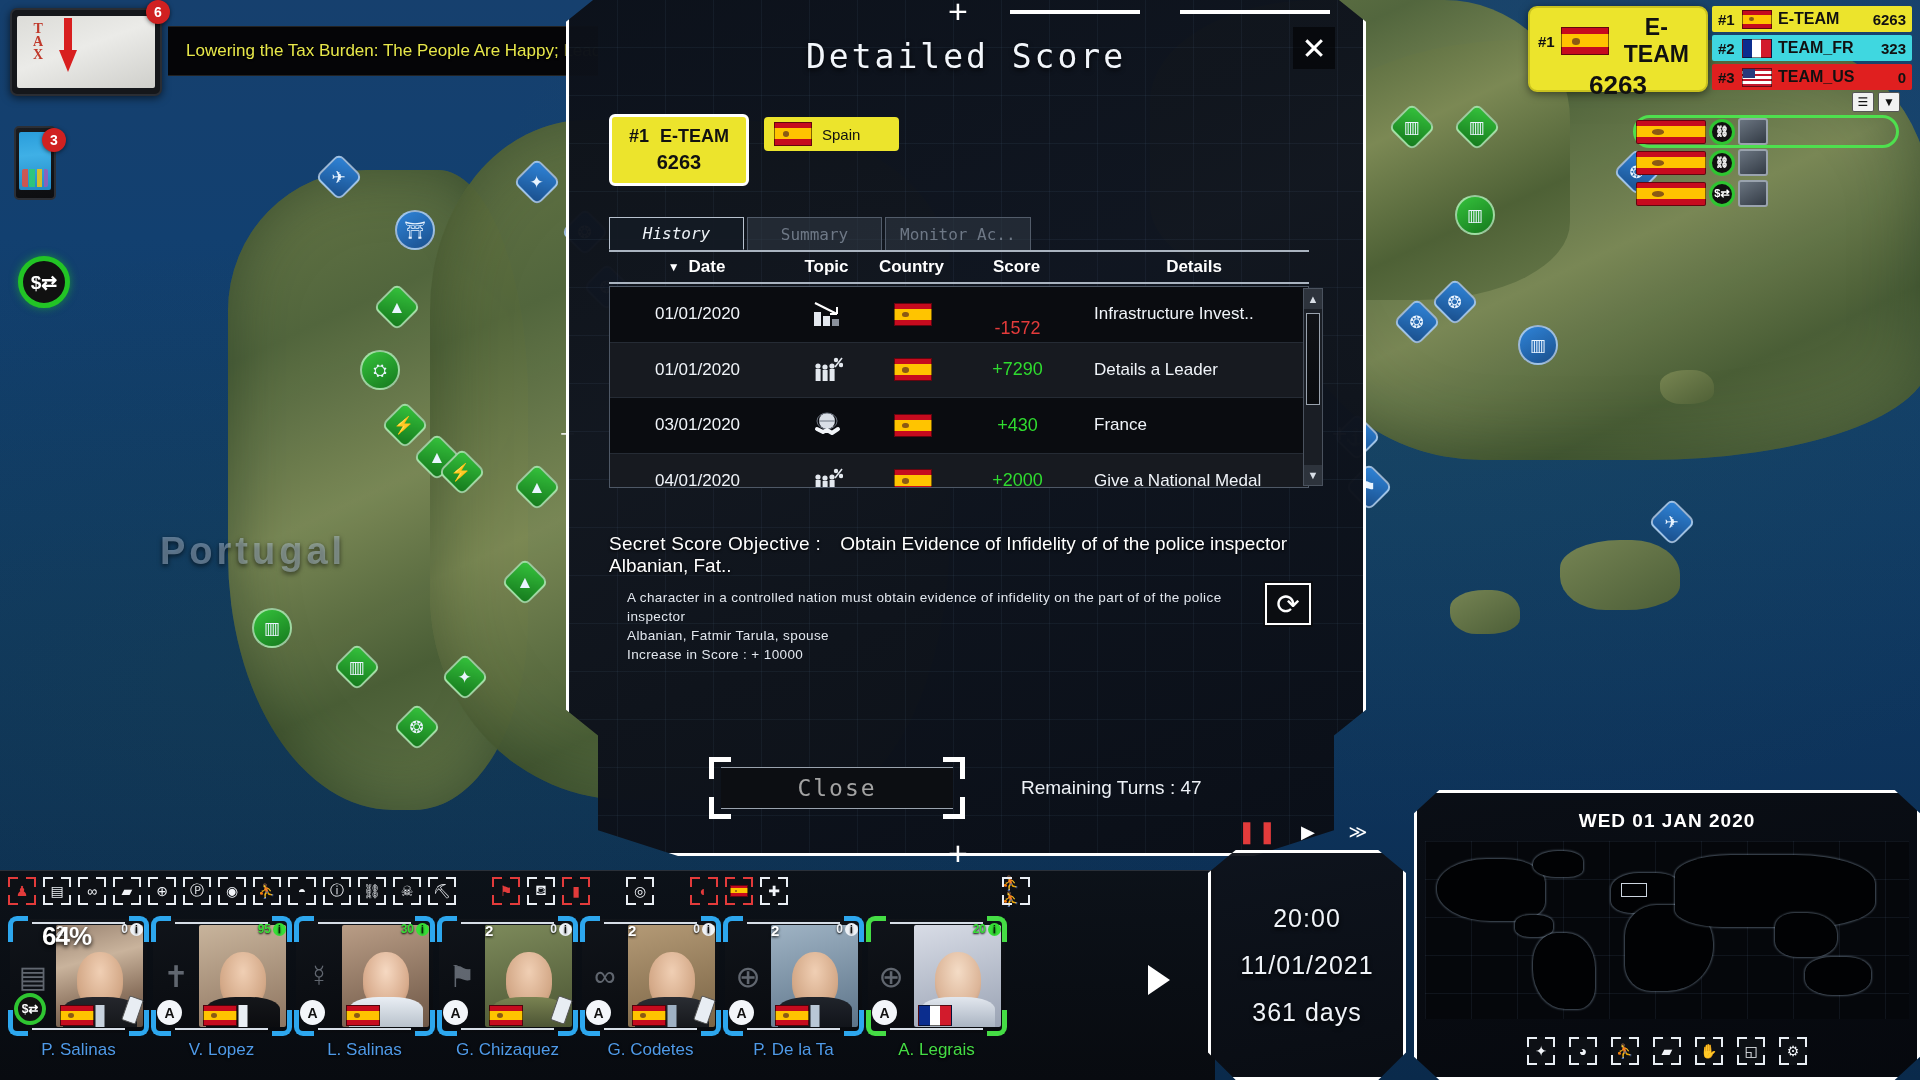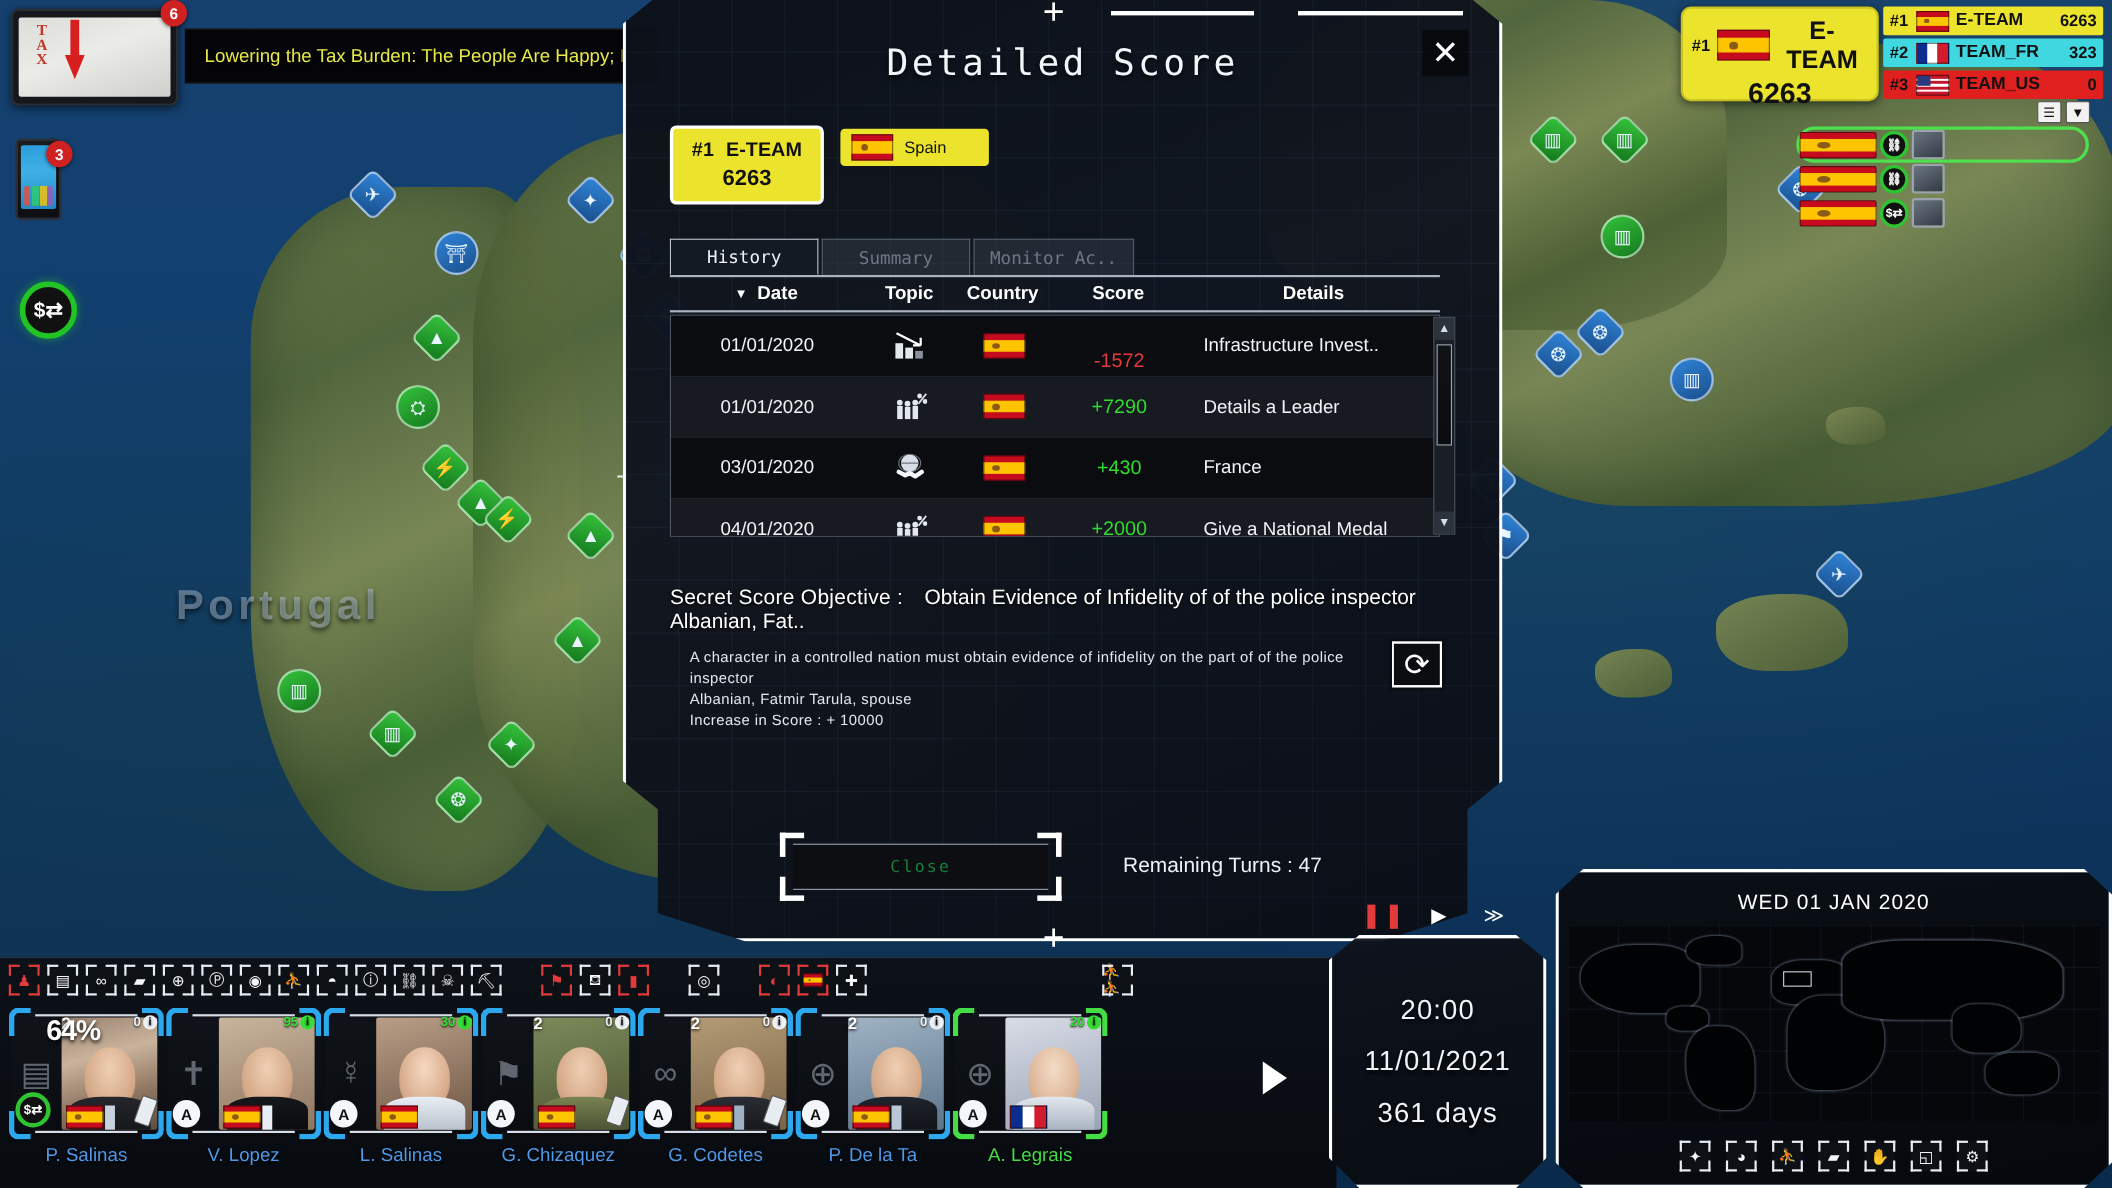--- a/index.html
+++ b/index.html
@@ -276,21 +276,21 @@
   .tab {
     height: 33px; min-width: 135px; padding: 0 14px;
     display: flex; align-items: center; justify-content: center;
     font-family: "DejaVu Sans Mono", monospace; font-size: 16px;
     background: rgba(50,58,70,.55); color: #6e7886;
     border: 1px solid #525c6a; border-bottom: none;
     margin-right: 3px;
   }
   .tab.active {
     background: rgba(20,26,36,.95); color: #eef3f8;
-    border: 1px solid #b8c2cf; border-bottom: 1px solid #141a24;
+    border: 1px solid #b8c2cf; border-bottom: 1px solid #141a24; font-style: italic;
   }
 
   .table-head {
     position: absolute; left: 40px; top: 253px; width: 700px; height: 32px;
     display: flex; align-items: center;
     color: #fff; font-size: 17px; font-weight: bold;
     border-bottom: 2px solid #aab4c0;
   }
   .th { text-align: center; }
   .th-date { width: 175px; display:flex; align-items:center; justify-content:center; gap:9px; }
@@ -357,22 +357,22 @@
     color: #fff; font-size: 28px;
     border: 2px solid #0b0d11;
     box-shadow:
       inset 9px 9px 0 -7px #fff, inset -9px 9px 0 -7px #fff,
       inset 9px -9px 0 -7px #fff, inset -9px -9px 0 -7px #fff;
   }
   .close-btn {
     position: absolute; left: 152px; top: 768px;
     width: 232px; height: 42px; background: #0c0e12;
     display: flex; align-items: center; justify-content: center;
-    color: #15803d; font-family: "DejaVu Sans Mono", monospace;
-    font-size: 15px; letter-spacing: 2px; cursor: pointer;
+    color: #a3a3a3; font-family: "DejaVu Sans Mono", monospace;
+    font-size: 23px; letter-spacing: 2px; cursor: pointer;
     border-top: 1px solid #9aa3ae; border-bottom: 1px solid #9aa3ae;
   }
   .close-brackets {
     position: absolute; left: 140px; top: 758px; width: 256px; height: 62px;
     pointer-events: none;
   }
   .cb { position: absolute; width: 22px; height: 22px; border: 5px solid #fff; }
   .cb.tl { left:0; top:0; border-right:none; border-bottom:none; }
   .cb.tr { right:0; top:0; border-left:none; border-bottom:none; }
   .cb.bl { left:0; bottom:0; border-right:none; border-top:none; }
@@ -530,21 +530,21 @@
 
   
   .world-panel {
     position: absolute; right: 0; bottom: 0; width: 506px; height: 290px;
     background: linear-gradient(170deg, rgba(10,13,19,.96), rgba(6,8,13,.99));
     border: 3px solid #fff;
     clip-path: polygon(5% 0, 95% 0, 100% 8%, 100% 92%, 95% 100%, 5% 100%, 0 92%, 0 8%);
   }
   .world-date {
     text-align: center; margin-top: 17px;
-    color: #fff; font-size: 19px; font-weight: normal; letter-spacing: 1px;
+    color: #fff; font-size: 19px; font-weight: bold; letter-spacing: 1px;
   }
   .world-map {
     position: absolute; left: 8px; right: 8px; top: 48px; height: 178px;
     background:
       linear-gradient(rgba(120,160,200,.09) 1px, transparent 1px),
       linear-gradient(90deg, rgba(120,160,200,.09) 1px, transparent 1px),
       #05070b;
     background-size: 46px 38px, 46px 38px, auto;
     overflow: hidden;
   }

